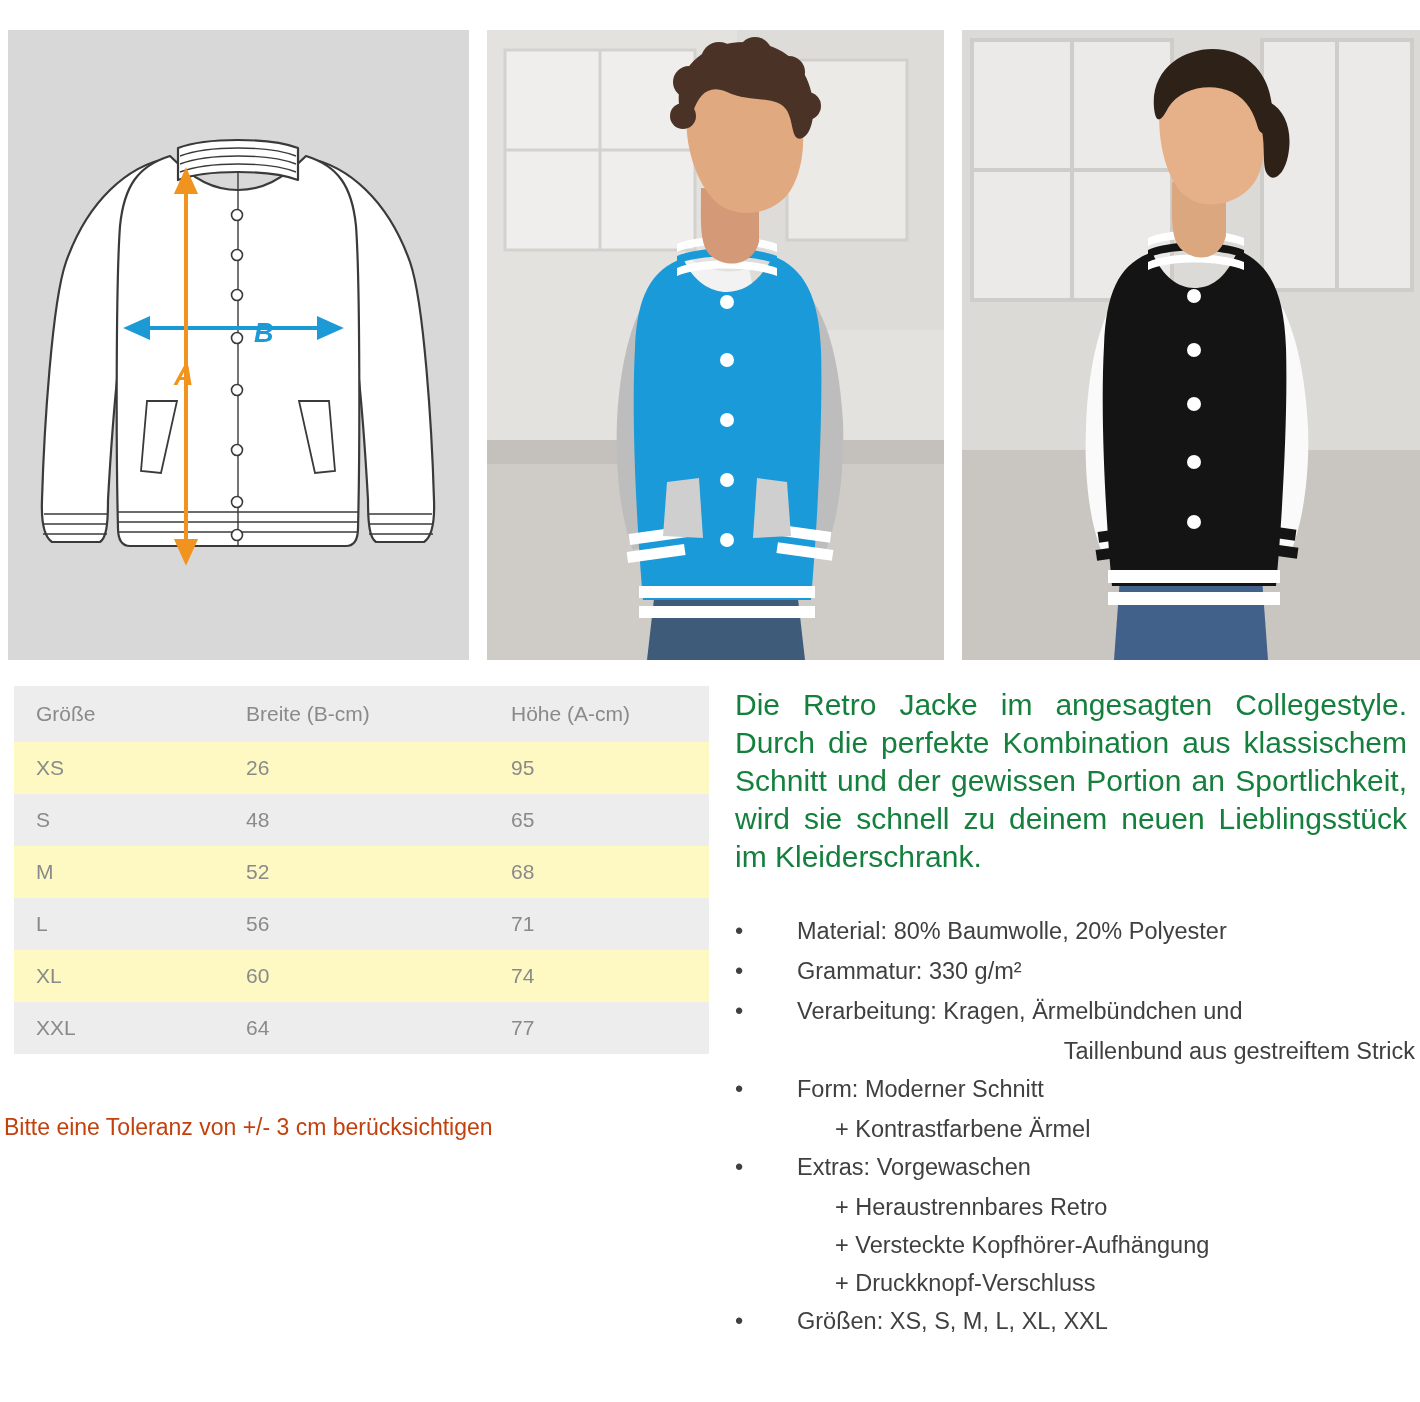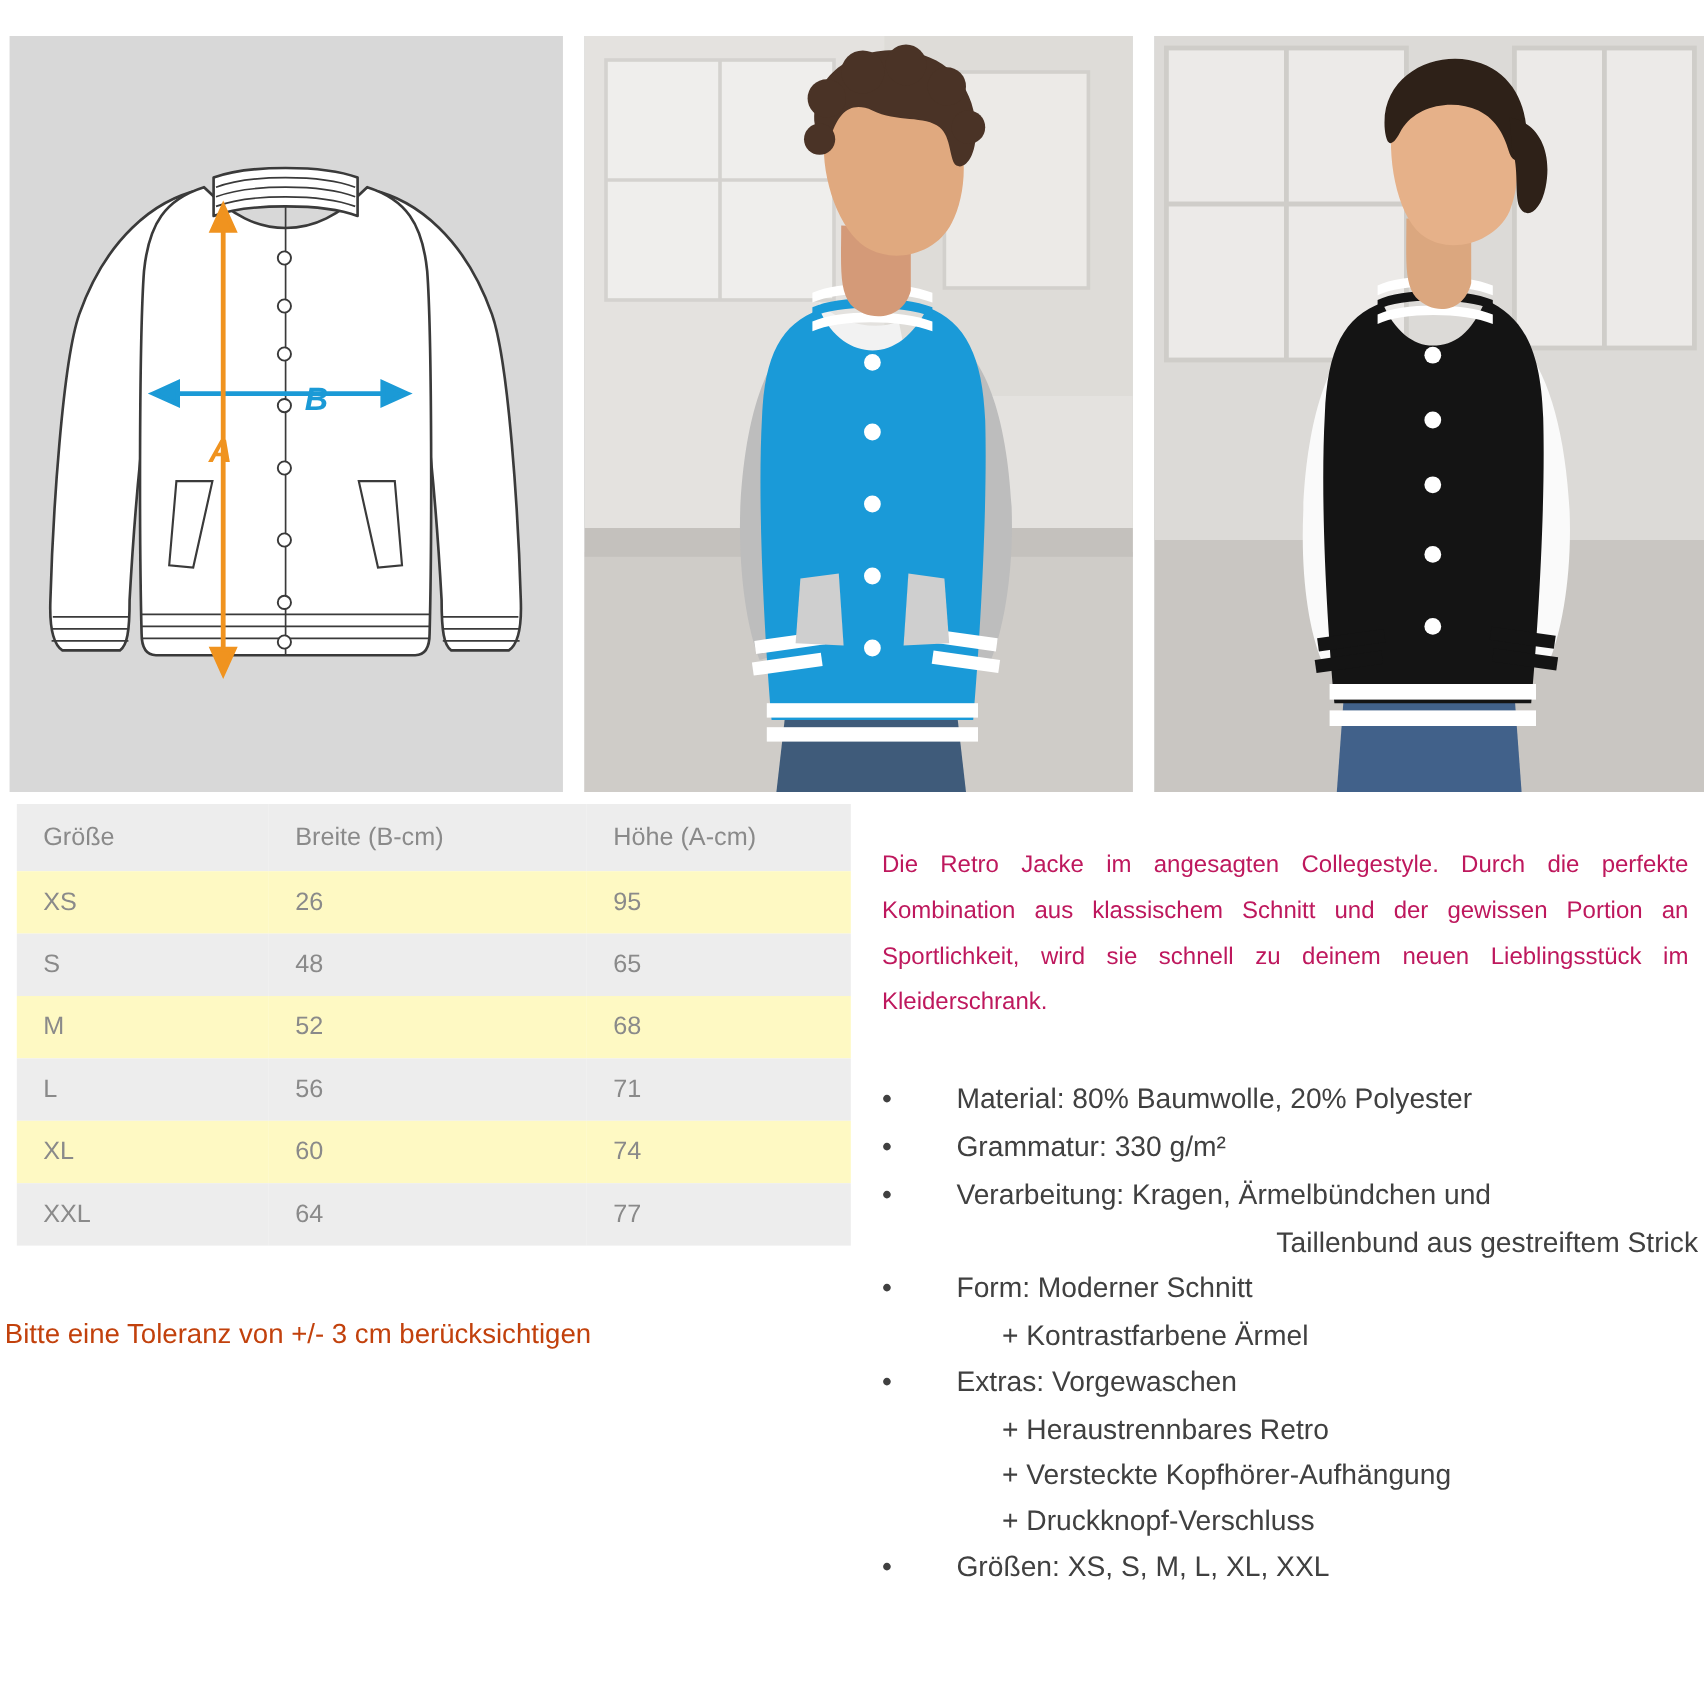--- a/index.html
+++ b/index.html
@@ -41,21 +41,21 @@
   .photo-bg {
     position: absolute; inset: 0;
     background:
       linear-gradient(180deg,#e9e9e7 0%,#dedcd9 45%,#cfcdc9 100%);
   }
   .wall-lines { position: absolute; inset: 0; }
 
   
   .lower {
     position: absolute;
-    left: 0; top: 656px;
+    left: 0; top: 672px;
     width: 1420px; height: 730px;
   }
 
   table.size-table {
     position: absolute;
     left: 14px; top: 14px;
     width: 695px;
     border-collapse: collapse;
     font-size: 21px;
     color: #8a8a8a;
@@ -84,25 +84,24 @@
     left: 4px; top: 410px;
     font-size: 23px;
     color: #c2410c;
     margin-top: 32px;
   }
 
   .desc {
     position: absolute;
     left: 735px; top: 14px;
     width: 672px;
-    font-size: 20px;
+    font-size: 30px;
     line-height: 38px;
-    color: #be185d;
+    color: #15803d;
     text-align: justify;
-    margin-top: 32px;
   }
   .features {
     position: absolute;
     left: 735px; top: 240px;
     width: 680px;
     font-size: 23.5px;
     line-height: 38px;
     color: #404040;
   }
   .feature-item {

